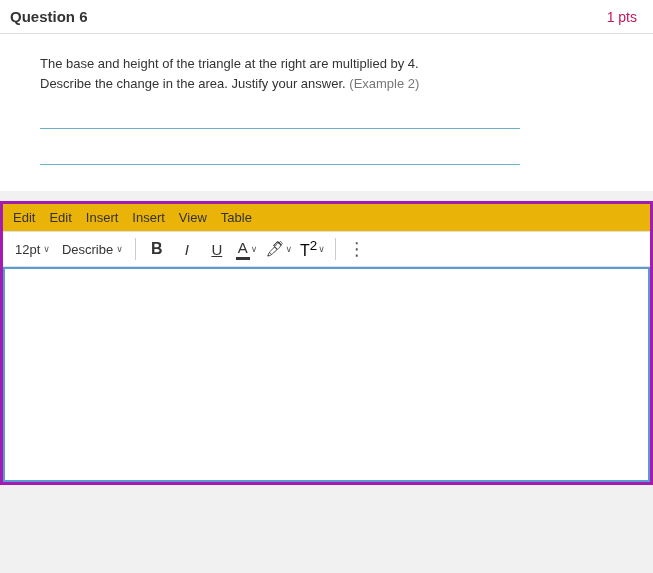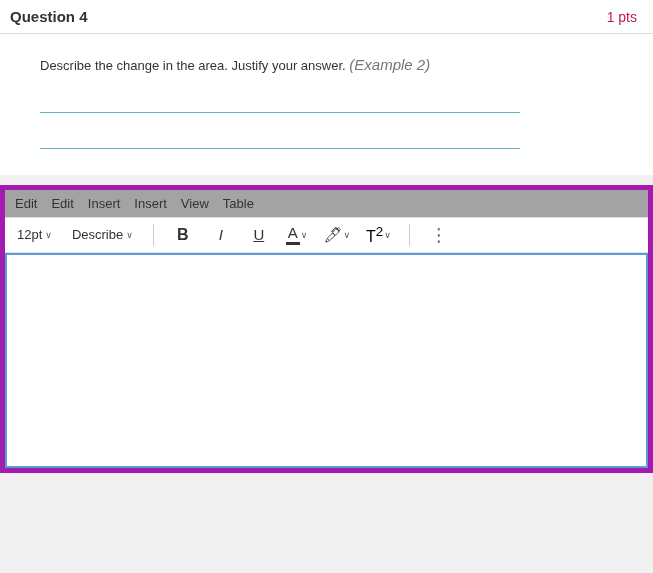--- a/index.html
+++ b/index.html
@@ -45,23 +45,22 @@
     }
 
     .question-text {
       font-size: 13px;
       color: #333;
       line-height: 1.5;
       max-width: 480px;
     }
 
     .question-text .example-ref {
-      font-size: 15px;
+      font-size: 13px;
       color: #777;
-      font-style: italic;
     }
 
     
     .answer-lines {
       margin-top: 16px;
       max-width: 480px;
     }
 
     .answer-line {
       border-bottom: 1.5px solid #6ab0c8;
@@ -84,22 +83,22 @@
     }
 
     
     .separator {
       height: 10px;
       background: #f1f1f1;
     }
 
     
     .editor-container {
-      background: #a3a3a3;
-      border: 5px solid #a21caf;
+      background: #eab308;
+      border: 3px solid #a21caf;
       margin: 0;
     }
 
     
     .menubar {
       display: flex;
       align-items: center;
       padding: 4px 10px;
       border-bottom: 1px solid #e0e0e0;
       gap: 14px;
@@ -111,21 +110,21 @@
       cursor: pointer;
       padding: 2px 0;
     }
 
     
     .toolbar {
       display: flex;
       align-items: center;
       padding: 4px 8px;
       border-bottom: 1px solid #e0e0e0;
-      gap: 12px;
+      gap: 4px;
       background: #fff;
     }
 
     .toolbar-select {
       display: flex;
       align-items: center;
       font-size: 13px;
       color: #333;
       cursor: pointer;
       padding: 2px 4px;
@@ -205,28 +204,29 @@
       margin-left: 1px;
       color: #555;
     }
   </style>
 </head>
 <body>
 
 <div class="page-container">
 
   <div class="question-header">
-    <span class="question-title">Question 4</span>
+    <span class="question-title">Question 6</span>
     <span class="question-pts">1 pts</span>
   </div>
 
   <div class="main-content">
 
 
     <div class="question-text">
+      <div>The base and height of the triangle at the right are multiplied by 4.</div>
       <div>
         <span>Describe the change in the area. Justify your answer.</span>
         <span class="example-ref">(Example 2)</span>
       </div>
     </div>
 
     <div class="answer-lines">
       <div class="answer-line"></div>
       <div class="answer-line"></div>
     </div>

